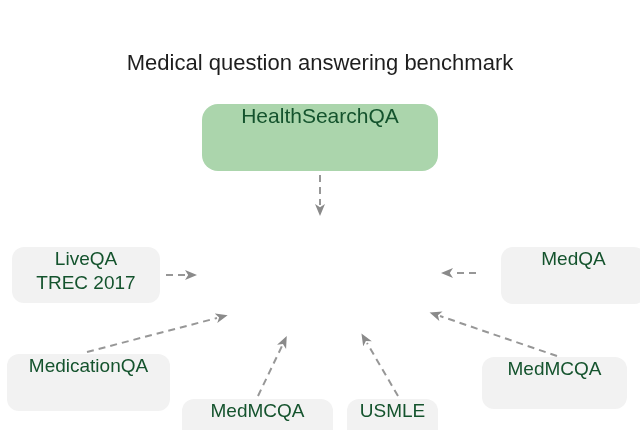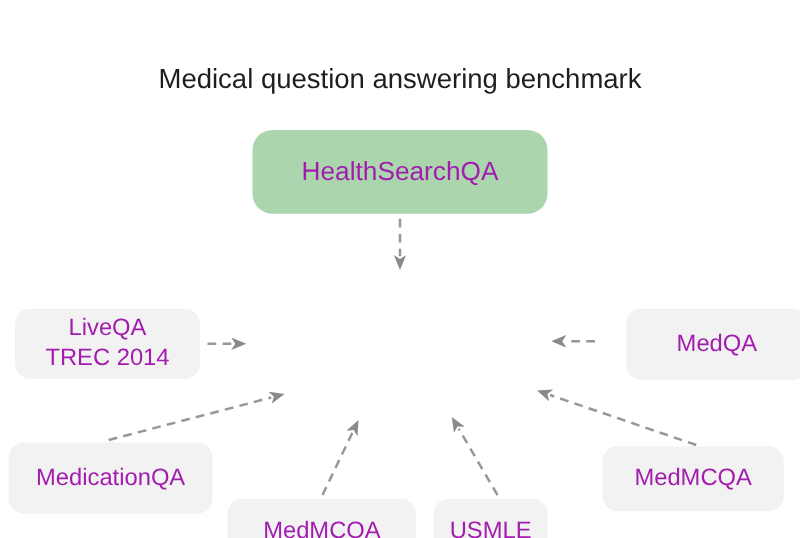--- a/index.html
+++ b/index.html
@@ -20,27 +20,26 @@
     text-align: center;
     font-size: 22px;
     line-height: 28px;
     color: #1e1e1e;
   }
   .node {
     position: absolute;
     display: flex;
     flex-direction: column;
     align-items: center;
-    justify-content: center;
     text-align: center;
     border-radius: 12px;
     background: #f2f2f2;
     font-size: 19px;
     line-height: 24px;
-    color: #a21caf;
+    color: #14532d;
   }
   .node.green {
     background: #abd5ac;
     border-radius: 16px;
     font-size: 21px;
   }
   .hub {
     position: absolute;
     left: 202px; top: 179px;
     width: 236px; height: 116px;
@@ -100,21 +99,21 @@
     </g>
   </svg>
 
   <div class="node green node-healthsearchqa">
     <span>HealthSearchQA</span>
   </div>
 
 
   <div class="node node-liveqa">
     <span>LiveQA</span>
-    <span>TREC 2014</span>
+    <span>TREC 2017</span>
   </div>
 
   <div class="node node-medqa">
     <span>MedQA</span>
   </div>
 
   <div class="node node-medicationqa">
     <span>MedicationQA</span>
   </div>
 

